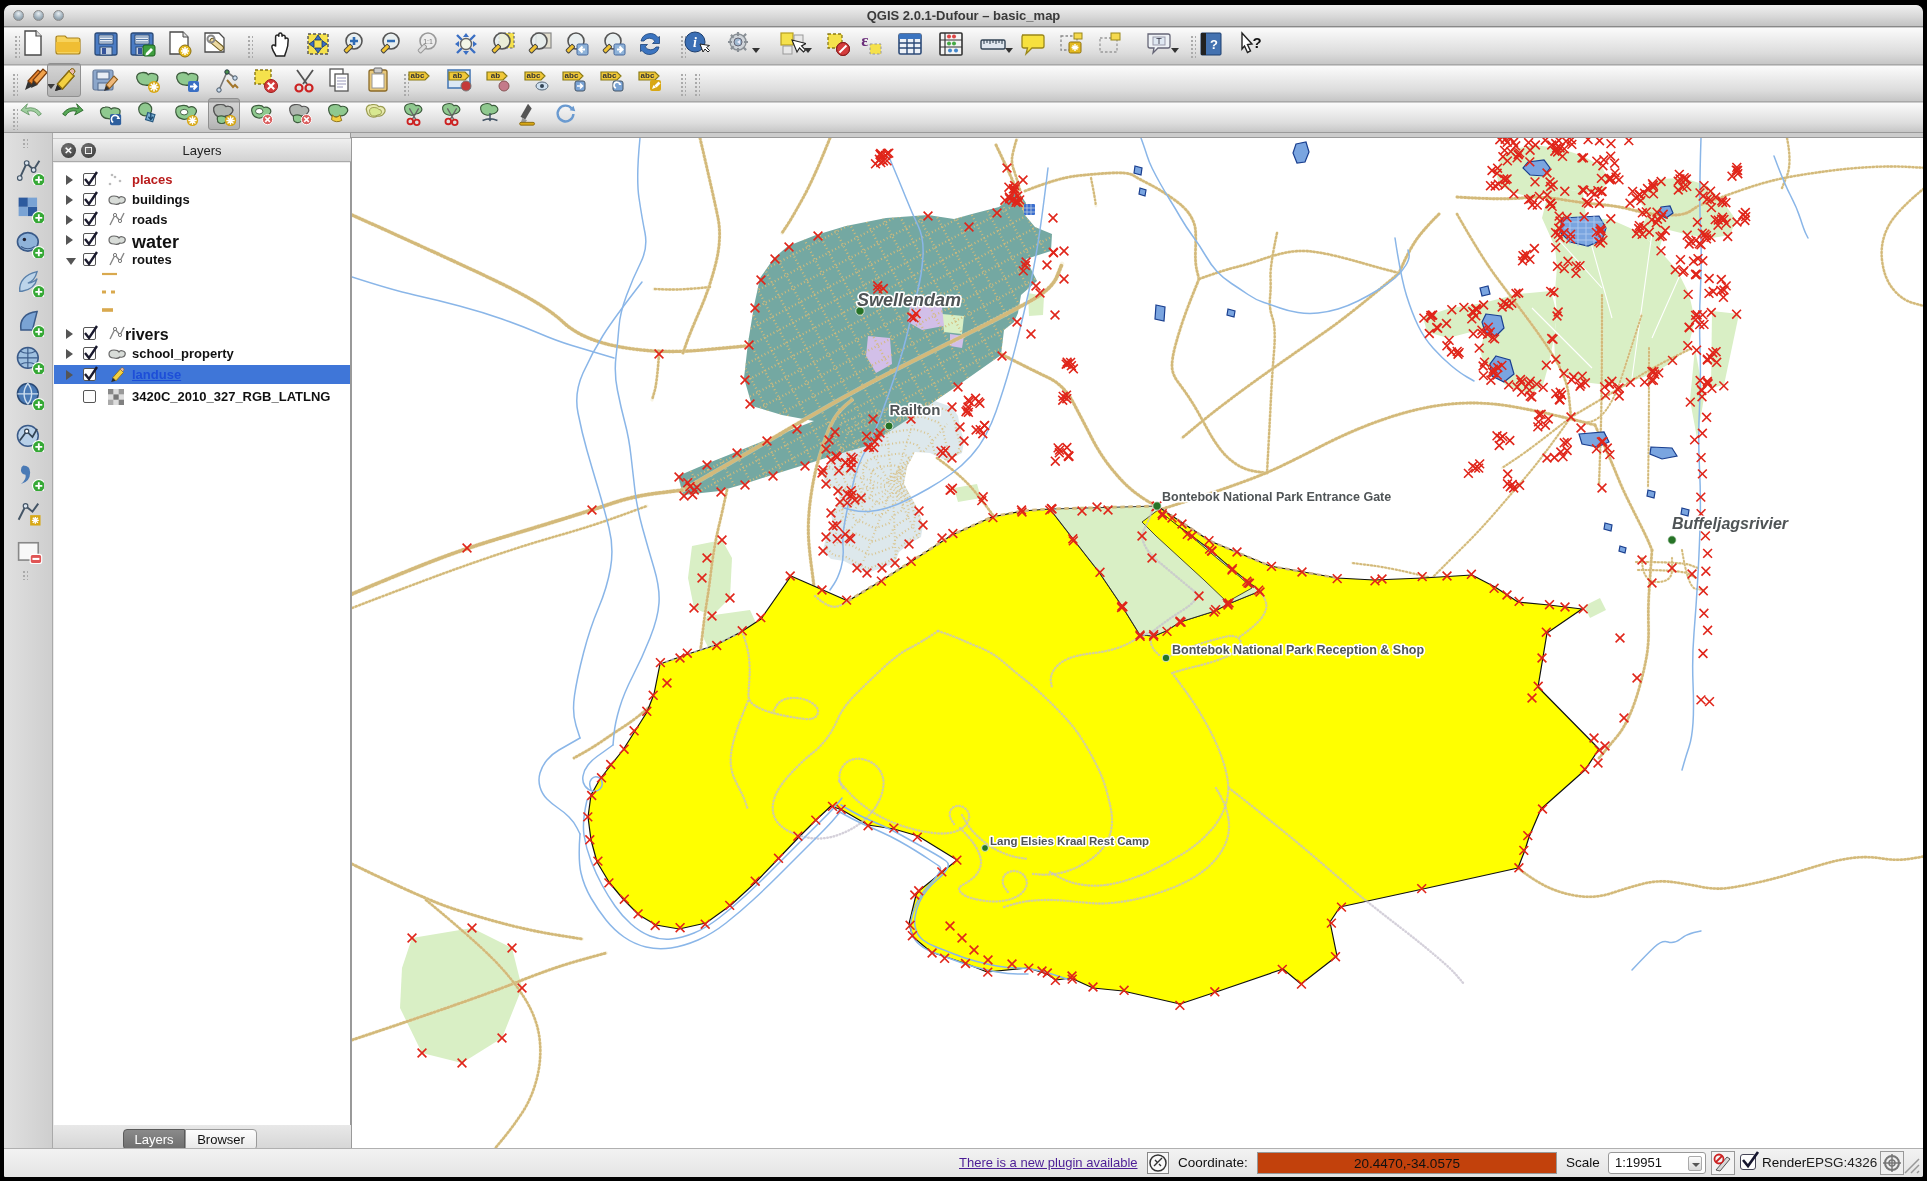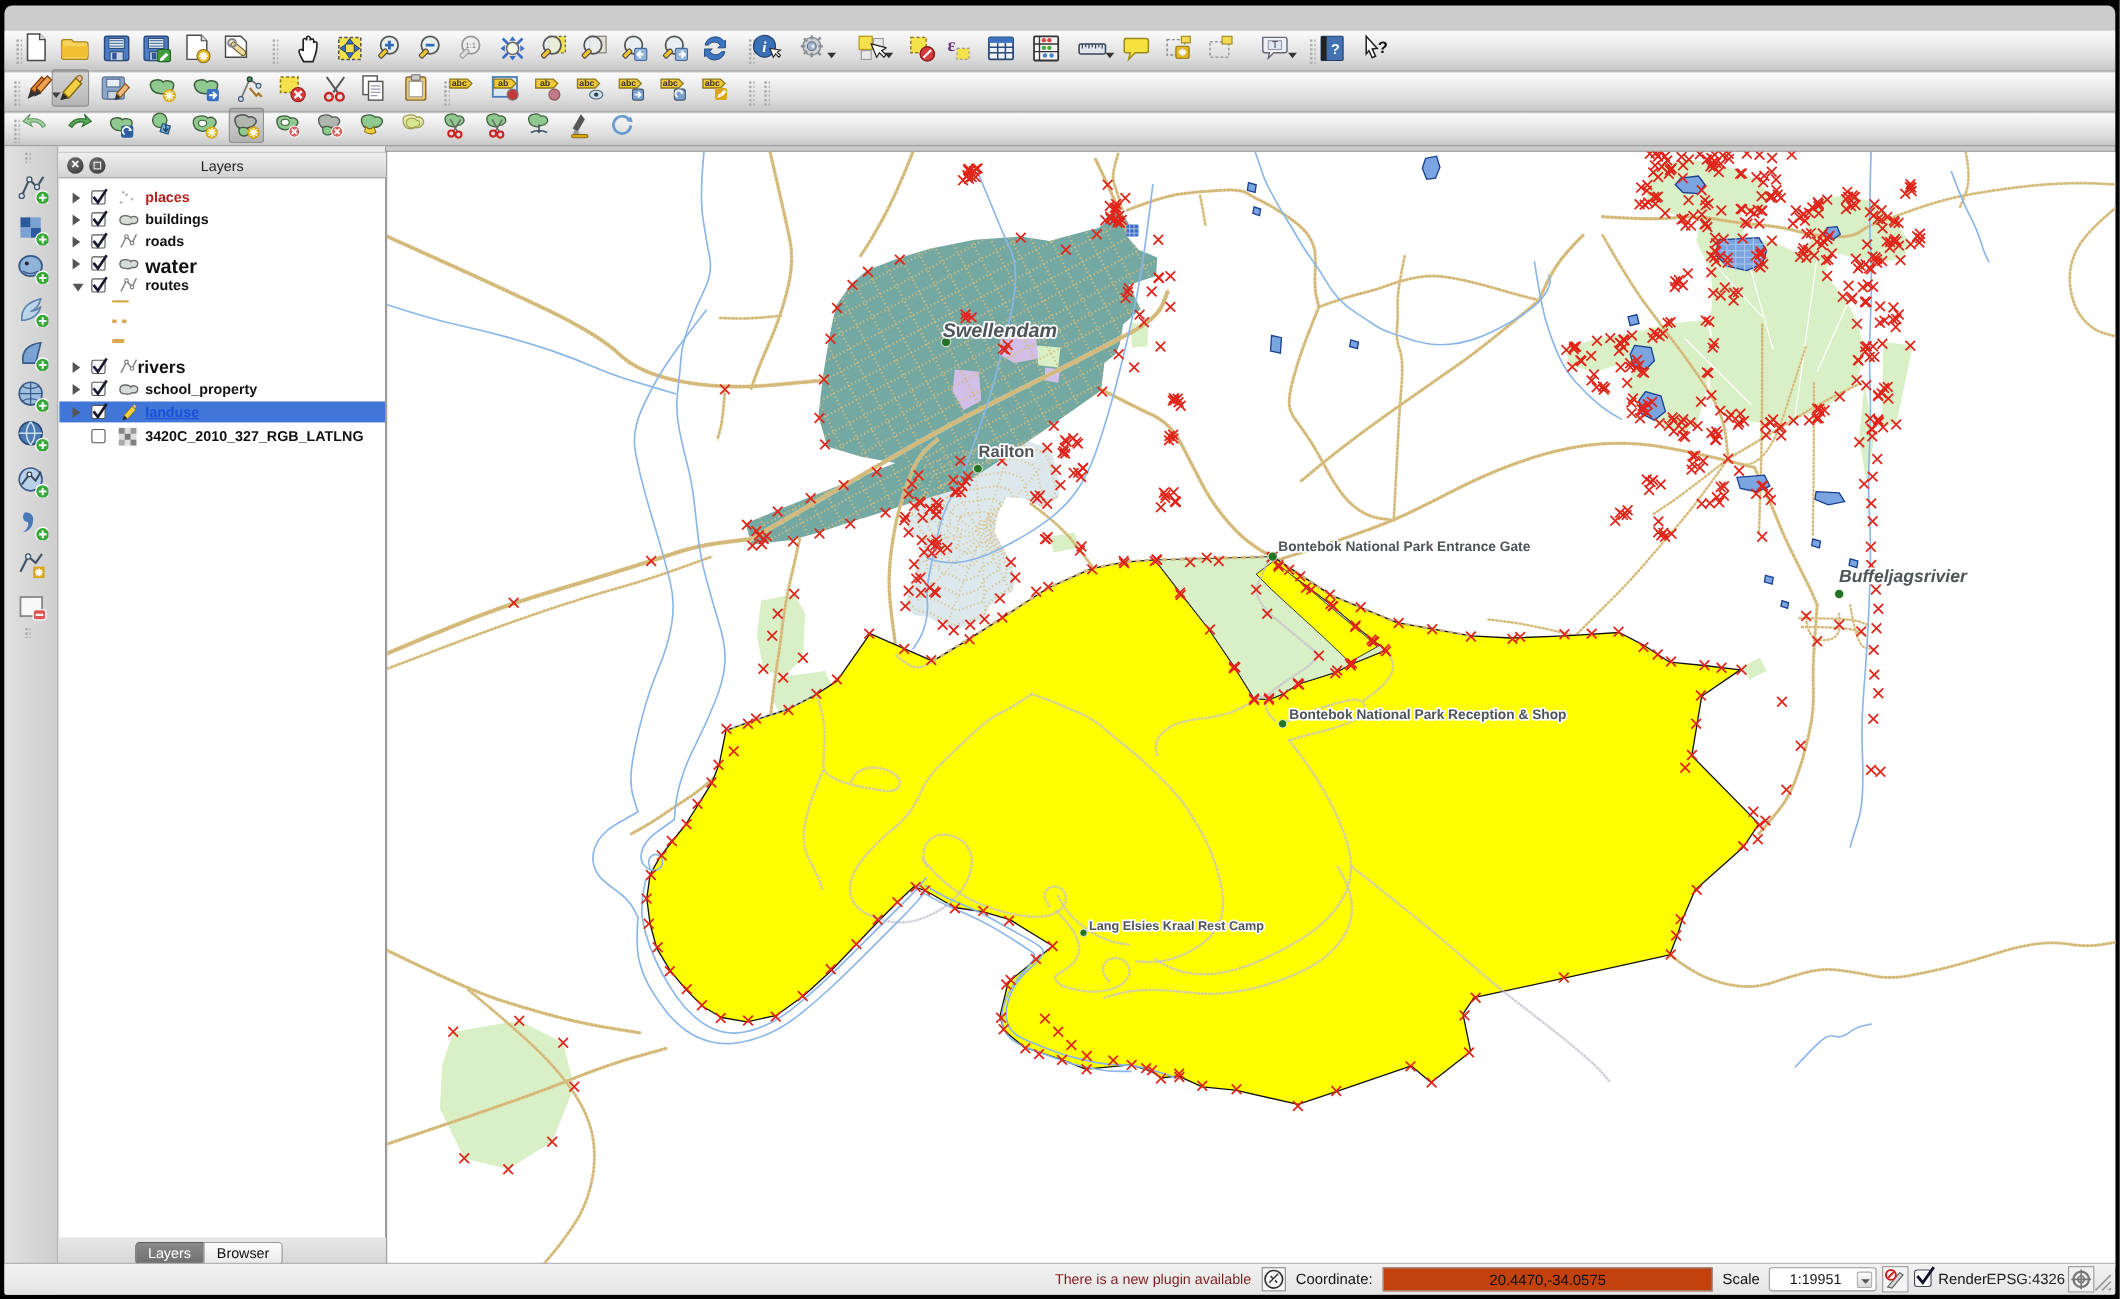--- a/index.html
+++ b/index.html
@@ -1,18 +1,24 @@
 <!DOCTYPE html>
 <html><head><meta charset="utf-8"><style>
 *{margin:0;padding:0;box-sizing:border-box}
 body{width:1927px;height:1181px;background:#000;font-family:"Liberation Sans",sans-serif;overflow:hidden;position:relative}
 #win{position:absolute;left:4px;top:5px;width:1919px;height:1172px;background:#ccc;border-radius:7px 7px 2px 2px;overflow:hidden}
 .abs{position:absolute}
 </style></head><body>
 <div id="win">
+    <div class="abs" style="left:0;top:0;width:1919px;height:22px;background:linear-gradient(#f0f0f0,#d8d8d8 55%,#c2c2c2);border-bottom:1px solid #888;border-radius:7px 7px 0 0">
+      <div class="abs" style="left:9px;top:5px;width:11px;height:11px;border-radius:50%;background:radial-gradient(circle at 50% 30%,#e8eef2 0%,#9fb0bc 55%,#7a8a96 100%);border:1px solid #8a8a8a"></div>
+      <div class="abs" style="left:29px;top:5px;width:11px;height:11px;border-radius:50%;background:radial-gradient(circle at 50% 30%,#e8eef2 0%,#9fb0bc 55%,#7a8a96 100%);border:1px solid #8a8a8a"></div>
+      <div class="abs" style="left:49px;top:5px;width:11px;height:11px;border-radius:50%;background:radial-gradient(circle at 50% 30%,#e8eef2 0%,#9fb0bc 55%,#7a8a96 100%);border:1px solid #8a8a8a"></div>
+      <div style="text-align:center;font-size:13px;font-weight:bold;color:#3a3a3a;line-height:21px">QGIS 2.0.1-Dufour – basic_map</div>
+    </div>
     <div class="abs" style="left:0;top:23px;width:1919px;height:37px;background:linear-gradient(#fbfbfb,#dcdcdc 70%,#c6c6c6);border-bottom:1px solid #a8a8a8"></div>
     <div class="abs" style="left:0;top:61px;width:1919px;height:36px;background:linear-gradient(#fbfbfb,#dcdcdc 70%,#c6c6c6);border-bottom:1px solid #a8a8a8"></div>
     <div class="abs" style="left:0;top:98px;width:1919px;height:30px;background:linear-gradient(#fbfbfb,#dcdcdc 70%,#c6c6c6);border-bottom:1px solid #9a9a9a"></div>
     <div class="abs" style="left:10px;top:30px;width:6px;height:24px;background-image:radial-gradient(circle,#aaa 1px,transparent 1.3px);background-size:4px 4px"></div>
     <div class="abs" style="left:243px;top:30px;width:6px;height:24px;background-image:radial-gradient(circle,#aaa 1px,transparent 1.3px);background-size:4px 4px"></div>
     <div class="abs" style="left:676px;top:30px;width:6px;height:24px;background-image:radial-gradient(circle,#aaa 1px,transparent 1.3px);background-size:4px 4px"></div>
     <div class="abs" style="left:1186px;top:30px;width:6px;height:24px;background-image:radial-gradient(circle,#aaa 1px,transparent 1.3px);background-size:4px 4px"></div>
     <svg class="abs" style="left:15px;top:25px" width="28" height="28" viewBox="0 0 28 28">
       <path d="M6 2h11l5 5v19H6z" fill="#fff" stroke="#4a4a4a" stroke-width="1.4" transform="translate(0,-1)"></path>
       <path d="M17 1.5v5.5h5.5" fill="#ddd" stroke="#4a4a4a" stroke-width="1.2" transform="translate(0,-1)"></path>
@@ -1569,29 +1575,29 @@
       <circle cx="814" cy="520" r="3.8" fill="#267326" stroke="#eef4ee" stroke-width="0.8"></circle>
       <text x="820" y="516" text-anchor="start" style="font-weight:bold;font-size:12.5px;font-family:Liberation Sans,sans-serif" fill="#4f5456" stroke="#ffffff" stroke-width="3.2" paint-order="stroke" stroke-linejoin="round">Bontebok National Park Reception &amp; Shop</text>
       <circle cx="633" cy="710" r="3.4" fill="#267326" stroke="#eef4ee" stroke-width="0.8"></circle>
       <text x="638" y="707" text-anchor="start" style="font-weight:bold;font-size:11.5px;font-family:Liberation Sans,sans-serif" fill="#4f5456" stroke="#ffffff" stroke-width="3.2" paint-order="stroke" stroke-linejoin="round">Lang Elsies Kraal Rest Camp</text>
       <circle cx="1320" cy="402" r="4.2" fill="#267326" stroke="#eef4ee" stroke-width="0.8"></circle>
       <text x="1378" y="391" text-anchor="middle" style="font-style:italic;font-weight:bold;font-size:16px;font-family:Liberation Sans,sans-serif" fill="#4f5456" stroke="#ffffff" stroke-width="3.2" paint-order="stroke" stroke-linejoin="round">Buffeljagsrivier</text>
       <rect x="672" y="66" width="11" height="11" fill="#3b6fd0" rx="1"></rect>
       <path d="M675,66v11M679,66v11M672,70h11M672,74h11" stroke="#bcd" stroke-width="0.8"></path>
     </svg>
     <div class="abs" style="left:0;top:1143px;width:1919px;height:29px;background:linear-gradient(#f2f2f2,#e4e4e4);border-top:1px solid #b0b0b0"></div>
-    <div class="abs" style="left:955px;top:1150px;font-size:13px;color:#7f1d1d;">There is a new plugin available</div>
+    <div class="abs" style="left:955px;top:1150px;font-size:13px;color:#4c1d95;text-decoration:underline">There is a new plugin available</div>
     <div class="abs" style="left:1143px;top:1147px;width:22px;height:22px;border:1px solid #888;background:#f8f8f8"><svg width="20" height="20" viewBox="0 0 20 20">
         <circle cx="10" cy="10" r="8" fill="none" stroke="#333" stroke-width="1.5"></circle>
         <path d="M6 13l8-8M7 7l2 2M11 11l2 2" stroke="#333" stroke-width="1.4"></path>
       </svg></div>
     <div class="abs" style="left:1174px;top:1150px;font-size:13.5px;color:#111">Coordinate:</div>
     <div class="abs" style="left:1253px;top:1147px;width:300px;height:22px;background:#c2410c;border:1px solid #999;font-size:13.5px;color:#111;text-align:center;line-height:21px">20.4470,-34.0575</div>
     <div class="abs" style="left:1562px;top:1150px;font-size:13.5px;color:#111">Scale</div>
-    <div class="abs" style="left:1604px;top:1147px;width:98px;height:22px;background:#fff;border:1px solid #999;border-radius:3px;font-size:13px;color:#111;line-height:20px;padding-left:18px">1:19951<div class="abs" style="right:3px;top:3px;width:14px;height:15px;background:linear-gradient(#fcfcfc,#d8d8d8);border:1px solid #aaa;border-radius:2px">
+    <div class="abs" style="left:1604px;top:1147px;width:98px;height:22px;background:#fff;border:1px solid #999;border-radius:3px;font-size:13px;color:#111;line-height:20px;padding-left:6px">1:19951<div class="abs" style="right:3px;top:3px;width:14px;height:15px;background:linear-gradient(#fcfcfc,#d8d8d8);border:1px solid #aaa;border-radius:2px">
         <div class="abs" style="left:3px;top:6px;width:0;height:0;border-left:4px solid transparent;border-right:4px solid transparent;border-top:4px solid #555"></div>
       </div></div>
     <div class="abs" style="left:1707px;top:1146px;width:24px;height:24px;border:1px solid #999;background:#f4f4f4"><svg width="22" height="22" viewBox="0 0 22 22">
         <path d="M4 18L15 5l3 2L8 19z" fill="#d8d8d8" stroke="#555"></path>
         <circle cx="7" cy="7" r="4.5" fill="none" stroke="#c22" stroke-width="1.8"></circle>
         <path d="M4 10l6-6" stroke="#c22" stroke-width="1.8"></path>
       </svg></div>
     <div class="abs" style="left:1736px;top:1149px;width:16px;height:16px;background:#fdfdfd;border:1.5px solid #445;border-radius:3px"></div>
     <svg class="abs" style="left:1735px;top:1144px" width="22" height="22" viewBox="0 0 22 22">
       <path d="M4 11l5 6L19 3" fill="none" stroke="#15152e" stroke-width="2.6"></path>

